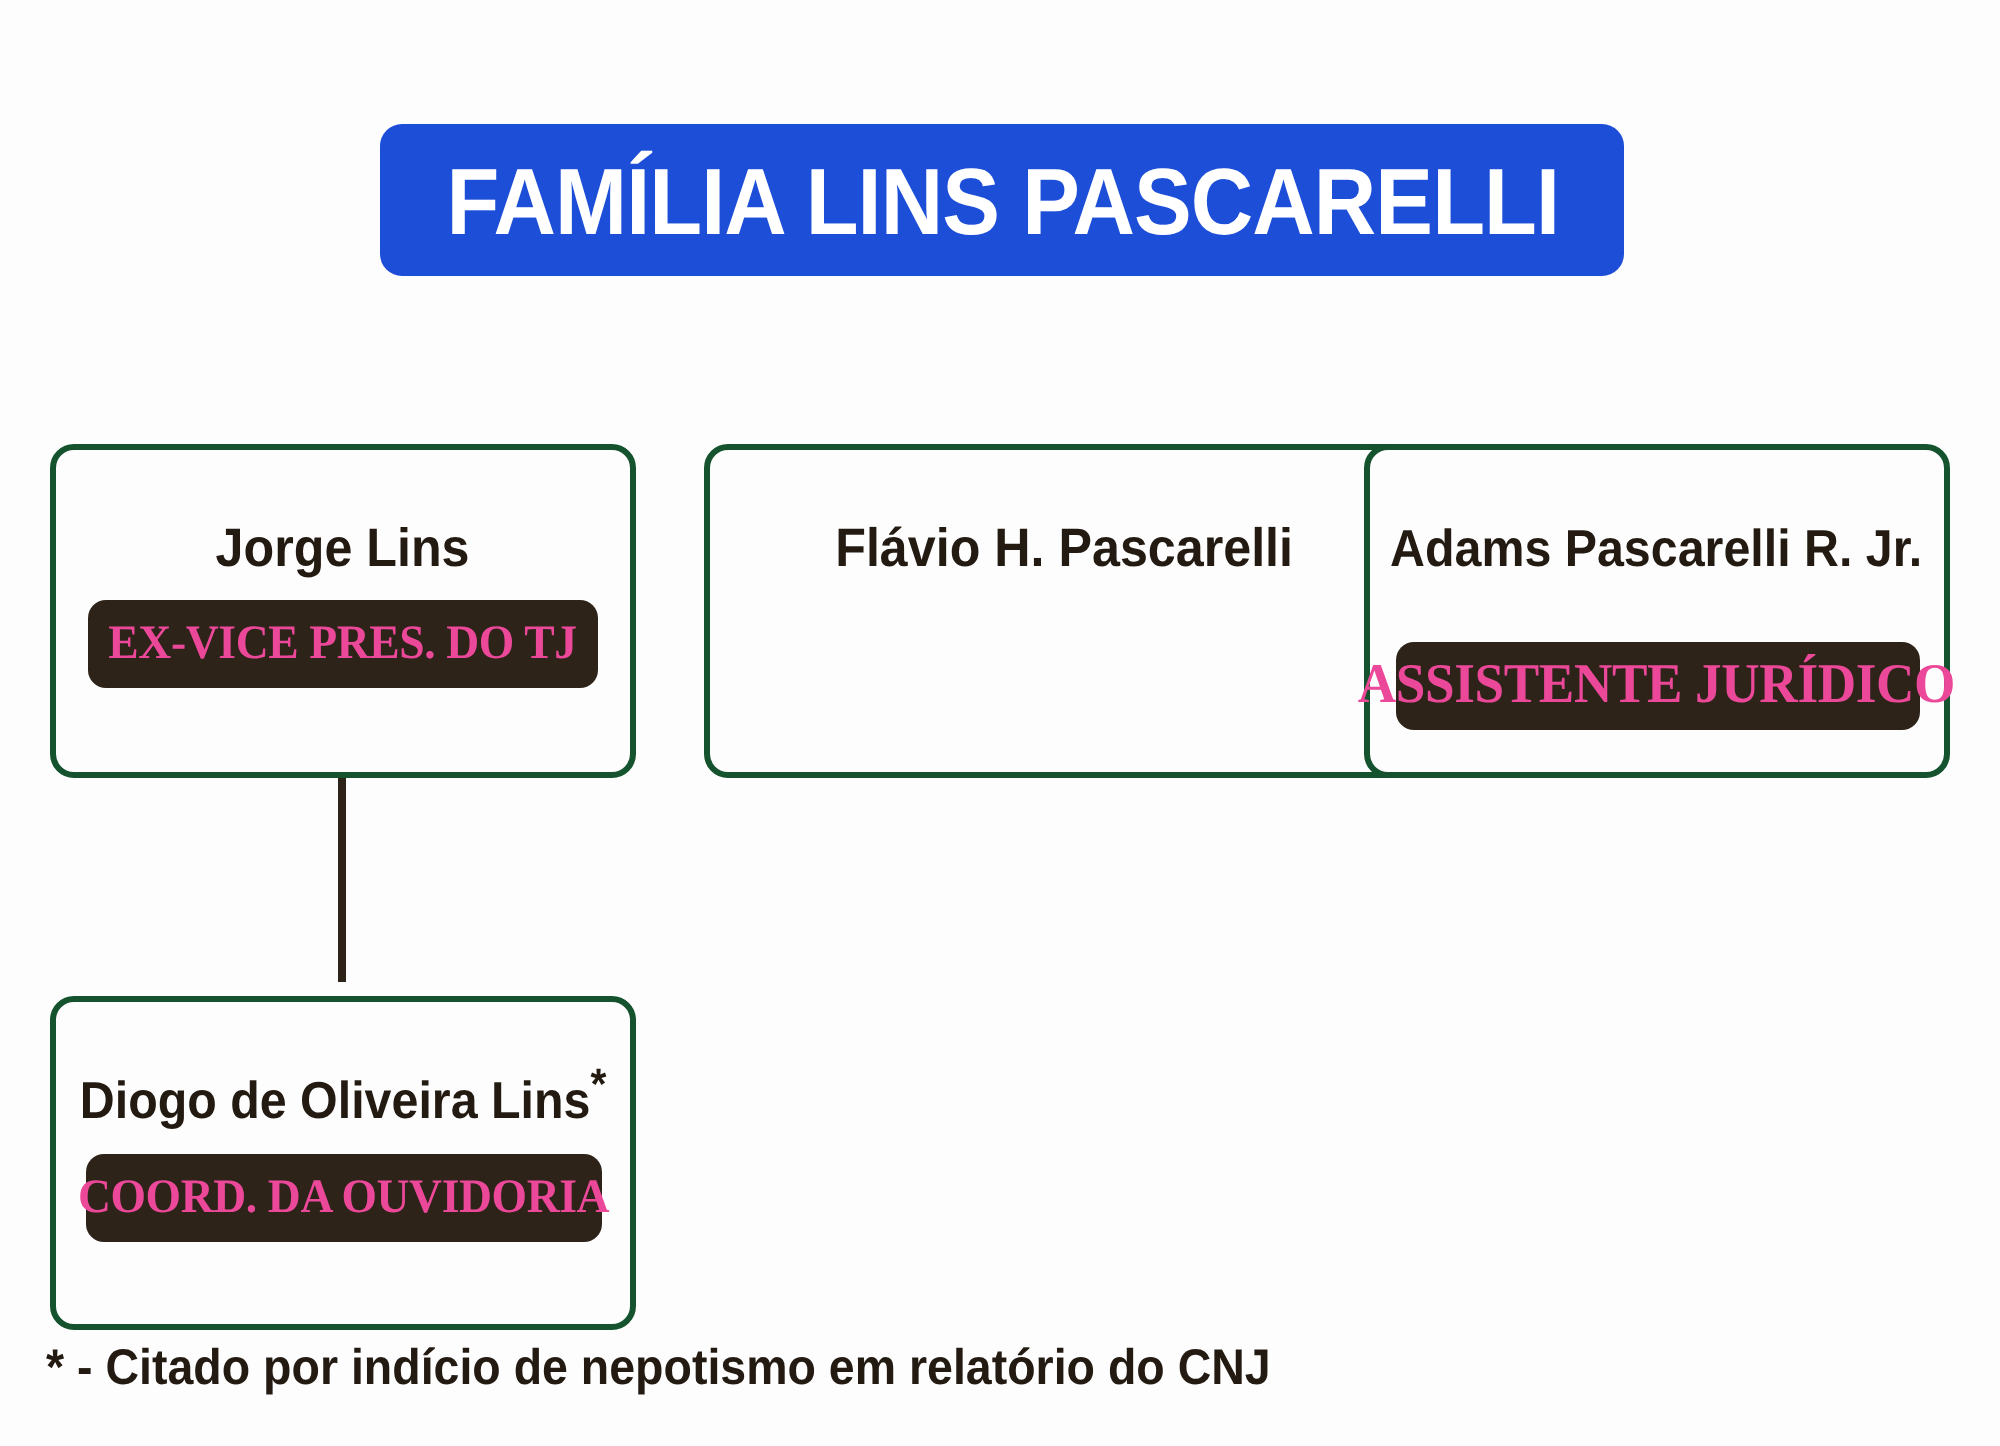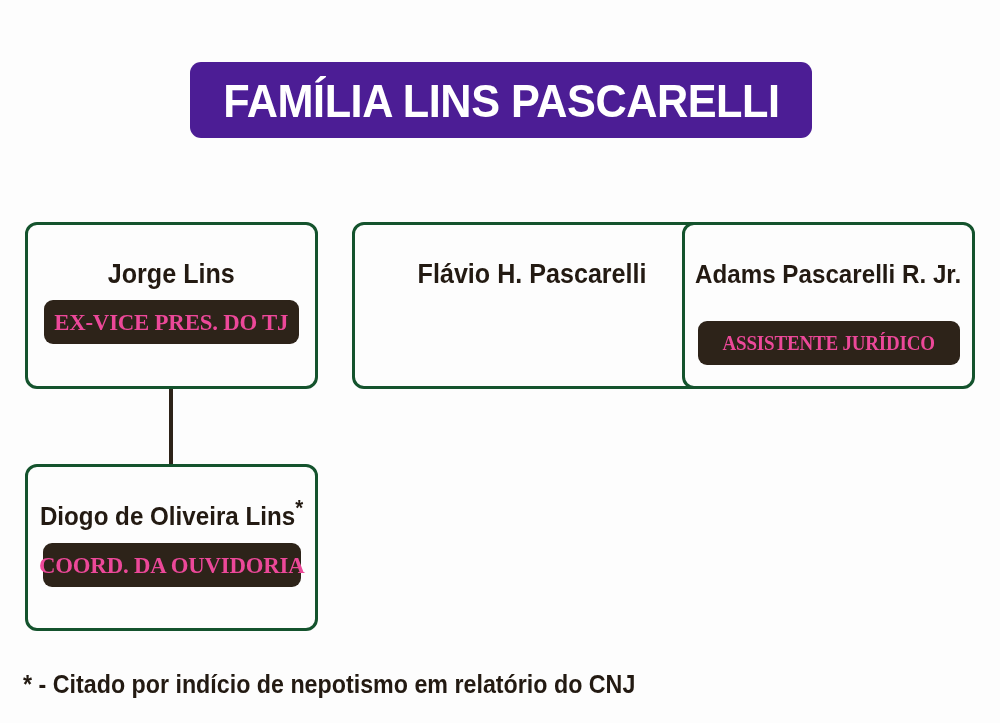--- a/index.html
+++ b/index.html
@@ -20,21 +20,21 @@
     background: #fdfdfd;
   }
 
   
   .title-banner {
     position: absolute;
     left: 190px;
     top: 62px;
     width: 622px;
     height: 76px;
-    background: #4c1d95;
+    background: #1d4ed8;
     border-radius: 11px;
     display: flex;
     align-items: center;
     justify-content: center;
   }
   .title-text {
     color: #ffffff;
     font-family: "Liberation Sans Narrow", "Liberation Sans", sans-serif;
     font-weight: bold;
     font-size: 47px;
@@ -87,30 +87,30 @@
   .badge span {
     display: inline-block;
     transform: scaleX(0.95);
     letter-spacing: -0.2px;
   }
 
   
   #card-jorge  { left: 25px;  top: 222px; width: 293px; height: 167px; }
   #card-flavio { left: 352px; top: 222px; width: 360px; height: 167px; }
   #card-adams  { left: 682px; top: 222px; width: 293px; height: 167px; gap: 22px; }
-  #card-diogo  { left: 25px;  top: 464px; width: 293px; height: 167px; }
+  #card-diogo  { left: 25px;  top: 498px; width: 293px; height: 167px; }
 
   #card-jorge  .card-name  { margin-top: 36px; font-size: 27px; }
   #card-flavio .card-name  { margin-top: 36px; font-size: 27px; }
   #card-adams  .card-name  { margin-top: 36px; font-size: 26px; }
   #card-diogo  .card-name  { margin-top: 36px; font-size: 26px; }
 
   #card-jorge  .badge  { margin-top: 12px; width: 255px; height: 44px; font-size: 24px; }
   #card-flavio .badge  { margin-top: 12px; width: 258px; height: 44px; font-size: 24px; }
-  #card-adams  .badge  { margin-top: 12px; width: 262px; height: 44px; font-size: 20px; }
+  #card-adams  .badge  { margin-top: 12px; width: 262px; height: 44px; font-size: 28px; }
   #card-diogo  .badge  { margin-top: 14px; width: 258px; height: 44px; font-size: 24px; }
 
   
   .connector {
     position: absolute;
     left: 169px;
     top: 389px;
     width: 4px;
     height: 102px;
     background: #2d2319;

